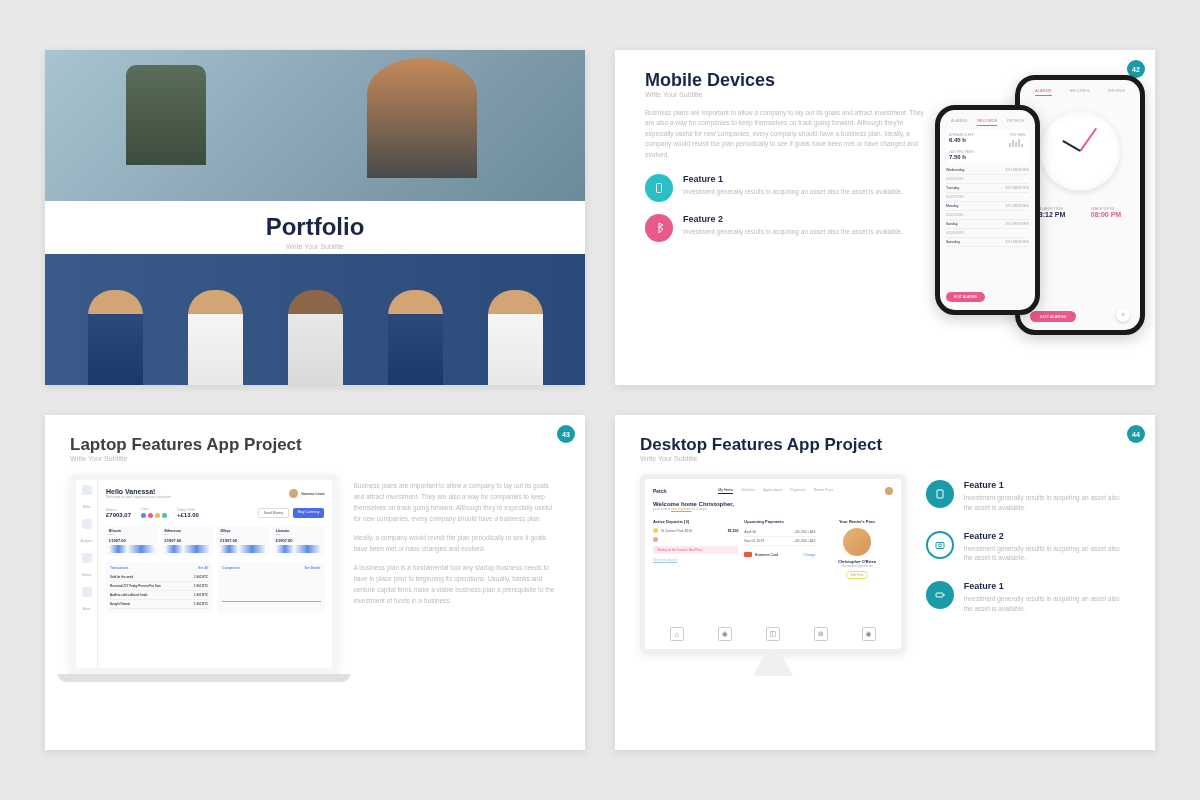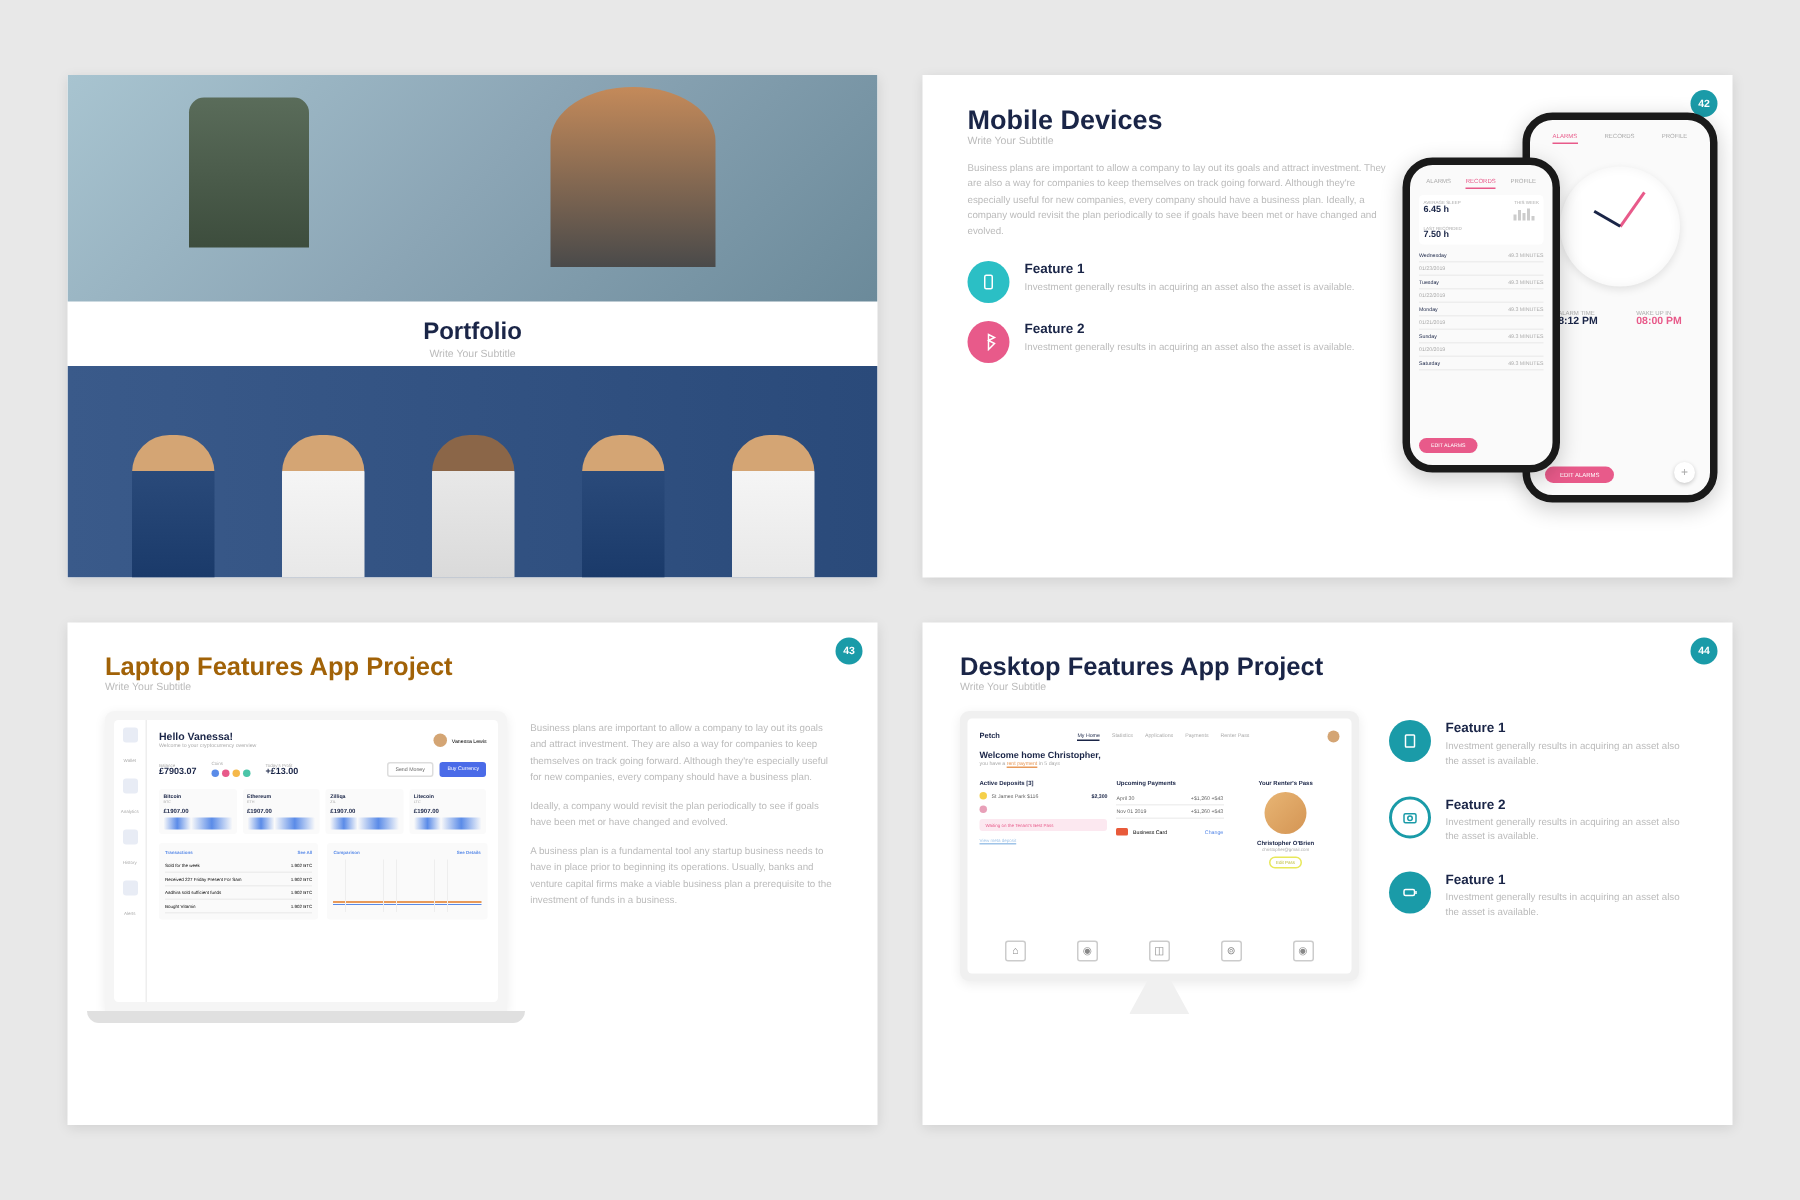--- a/index.html
+++ b/index.html
@@ -63,21 +63,21 @@
   height: 120px;
   background: linear-gradient(180deg, #c48a5a 0%, #4a4a4a 100%);
   border-radius: 50% 50% 0 0 / 30% 30% 0 0;
 }
 .s1 .title-band {
   text-align: center;
   padding: 12px 0 4px;
 }
 .s1 .title-band h2 {
   color: #1a2547;
-  font-size: 16px;
+  font-size: 24px;
   font-weight: 700;
 }
 .s1 .title-band .sub {
   color: #bbb;
   font-size: 7px;
   margin-top: 2px;
 }
 .s1 .bottom-img {
   flex: 1;
   background: linear-gradient(90deg, #3a5a8a 0%, #2a4a7a 100%);
@@ -137,21 +137,21 @@
 .time-row .t1 { color: #aaa; }
 .time-row .t1 b { color: #1a2547; font-size: 7px; display: block; }
 .time-row .t2 { color: #aaa; }
 .time-row .t2 b { color: #e85a8a; font-size: 7px; display: block; }
 .phone-btn2 { position: absolute; bottom: 8px; left: 10px; background: #e85a8a; color: #fff; font-size: 4px; padding: 3px 10px; border-radius: 8px; }
 .phone-plus { position: absolute; bottom: 8px; right: 10px; width: 14px; height: 14px; border-radius: 50%; background: #fff; box-shadow: 0 1px 3px rgba(0,0,0,0.2); font-size: 8px; color: #aaa; text-align: center; line-height: 14px; }
 
 
 .s3 { padding: 20px 25px; display: flex; gap: 15px; }
 .s3-left { flex: 1.3; }
-.s3-left h2 { color: #a16207; font-size: 17px; font-weight: 700; }
+.s3-left h2 { color: #404040; font-size: 17px; font-weight: 700; }
 .s3-left .sub { color: #bbb; font-size: 7px; margin-bottom: 12px; }
 .laptop {
   background: #f5f5f5; border-radius: 6px 6px 0 0; padding: 6px;
   height: 200px; position: relative; box-shadow: 0 2px 8px rgba(0,0,0,0.08);
 }
 .laptop::after {
   content: ''; position: absolute; bottom: -8px; left: -12px; right: -12px;
   height: 8px; background: #e0e0e0; border-radius: 0 0 10px 10px;
 }
 .laptop-screen { background: #fff; height: 100%; border-radius: 3px; display: flex; font-size: 4px; }

